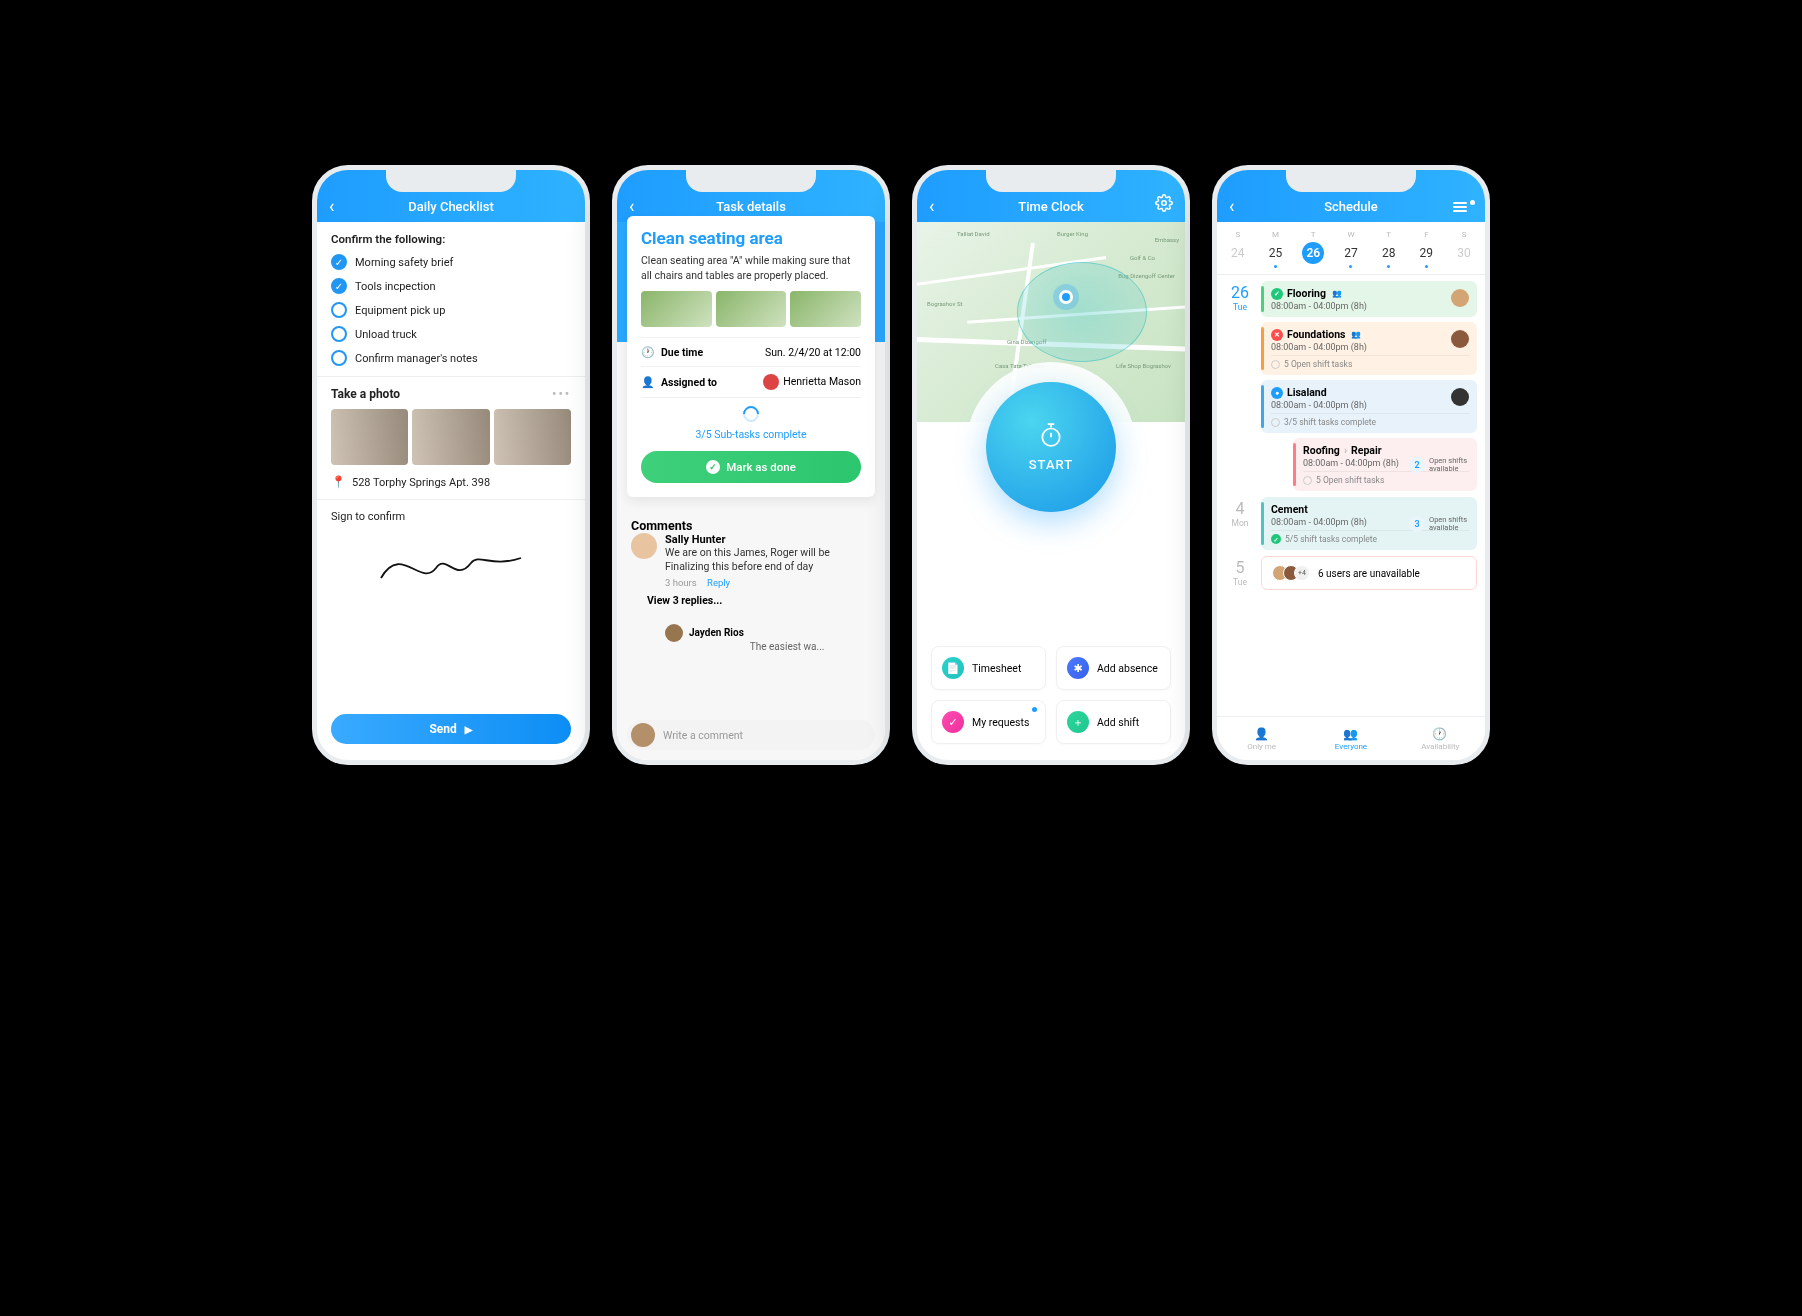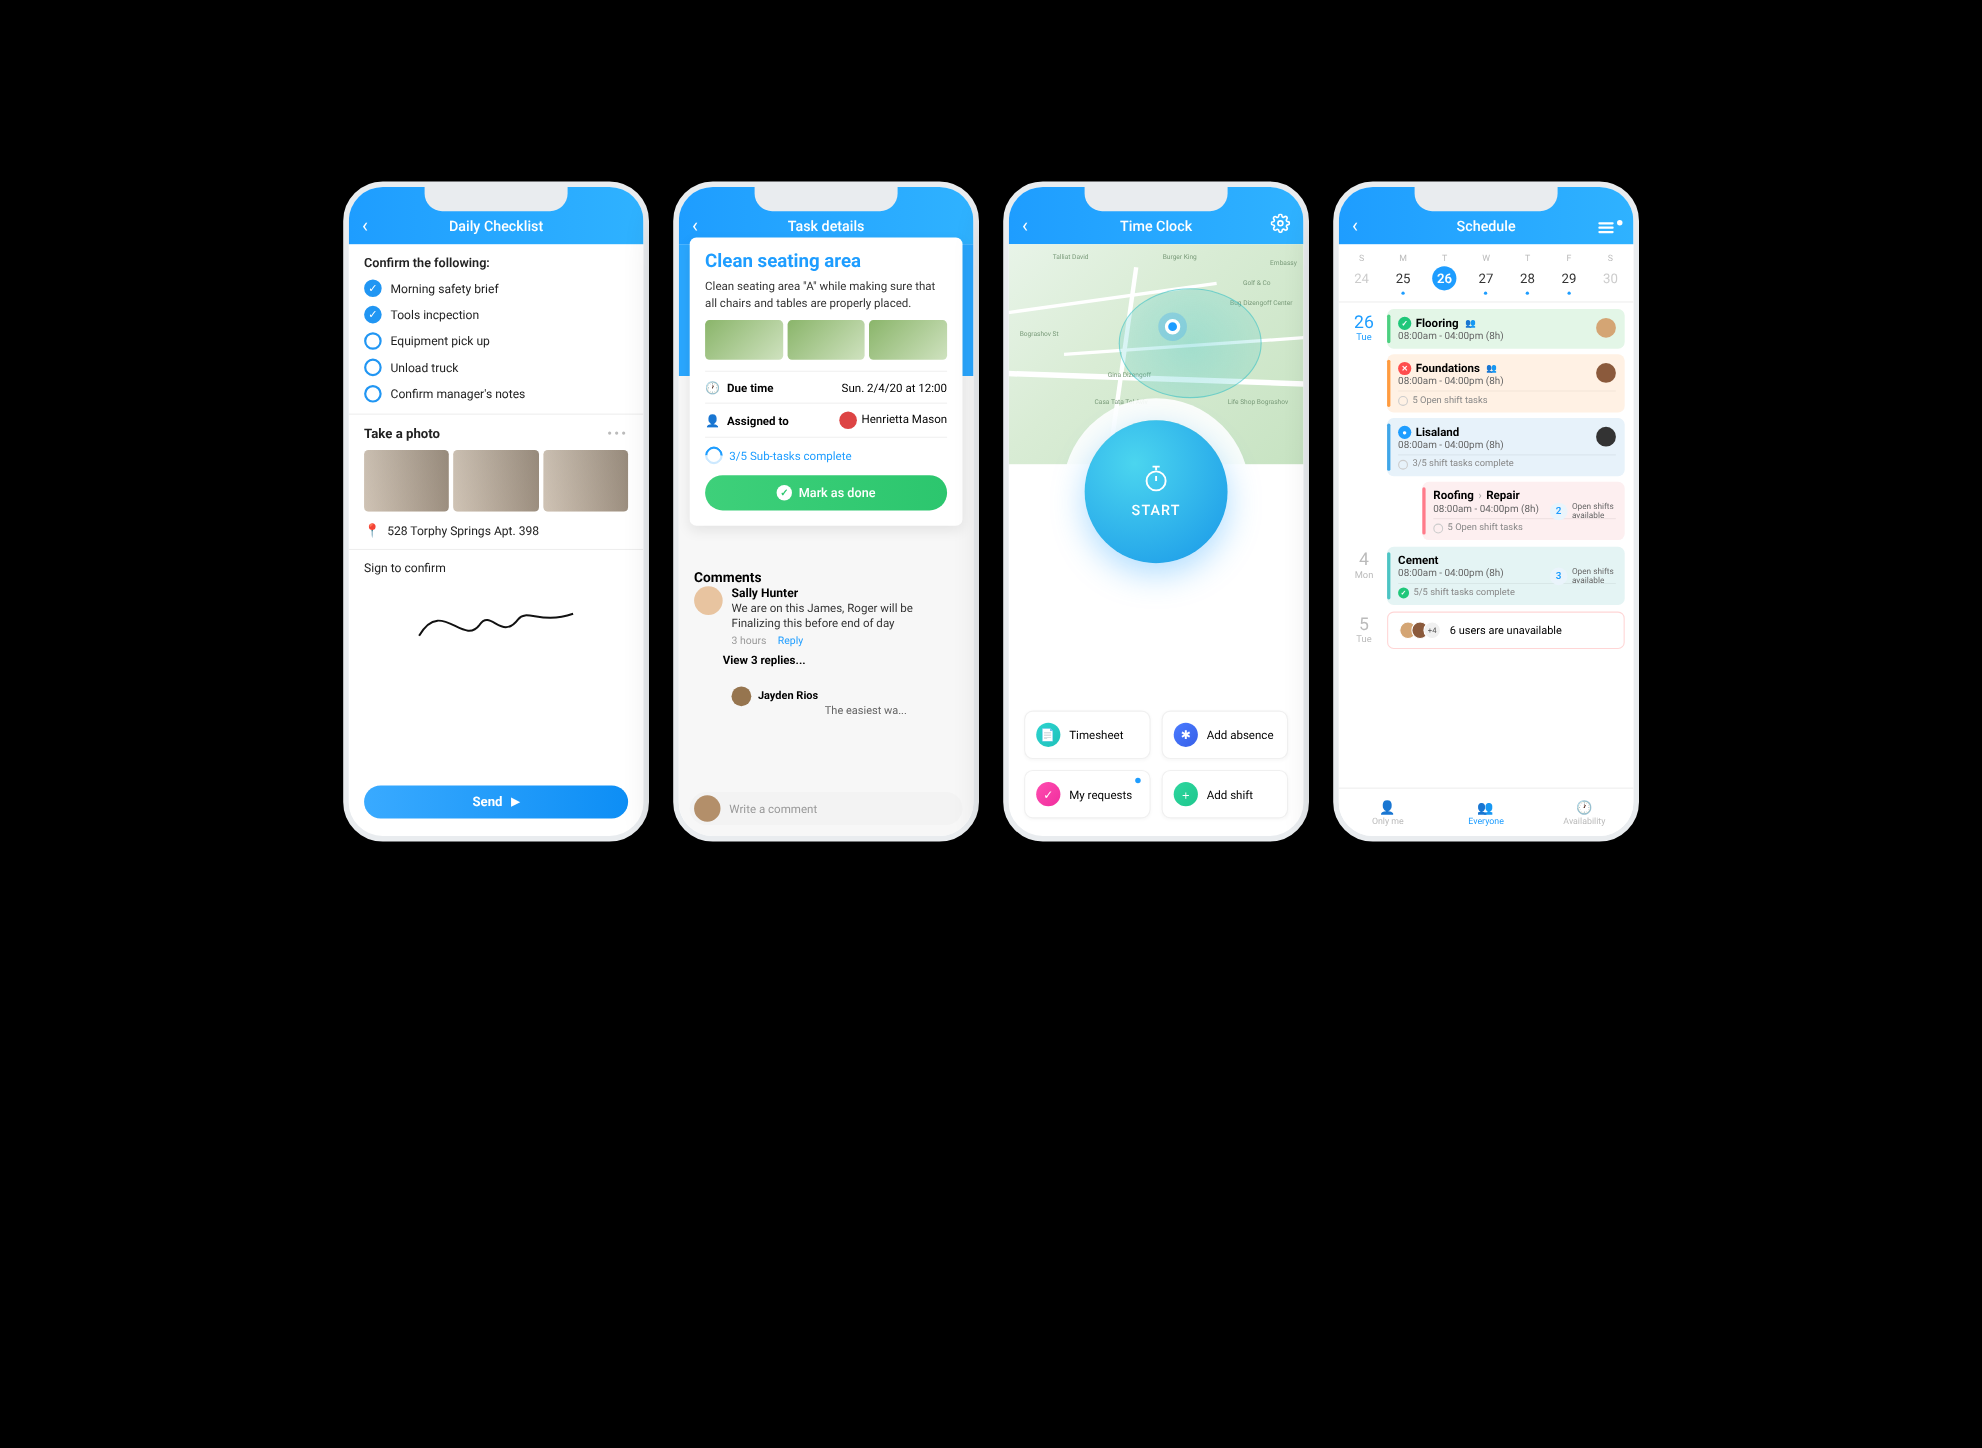--- a/index.html
+++ b/index.html
@@ -35,33 +35,33 @@
   .p2-body { background:linear-gradient(180deg,#2aa7ff 0,#2aa7ff 120px,#f7f7f7 120px,#f7f7f7 100%); height:calc(100% - 52px); position:relative; }
   .task-card { position:absolute; top:-6px; left:10px; right:10px; background:#fff; border-radius:6px; padding:12px 14px 14px; box-shadow:0 4px 12px rgba(0,0,0,.08);}
   .task-title { color:#1e9dff; font-size:17px; font-weight:700; margin-bottom:6px;}
   .task-desc { font-size:10.5px; color:#333; line-height:1.4; margin-bottom:8px;}
   .task-photos { display:flex; gap:4px; margin-bottom:10px;}
   .task-photo { flex:1; height:36px; border-radius:4px; background:linear-gradient(135deg,#8ab56a,#cfe2bf);}
   .meta-row { display:flex; align-items:center; justify-content:space-between; border-top:1px solid #f0f0f0; padding:7px 0; font-size:10.5px;}
   .meta-left { display:flex; align-items:center; gap:6px; font-weight:700;}
   .meta-icon { width:14px; height:14px; display:flex; align-items:center; justify-content:center; color:#1e9dff; font-size:11px;}
   .avatar-sm { width:16px; height:16px; border-radius:50%; background:#d44; display:inline-block; margin-right:4px; vertical-align:middle;}
-  .subtasks-row { display:flex; align-items:center; gap:6px; border-top:1px solid #f0f0f0; padding:8px 0 10px; font-size:10.5px; color:#1e9dff;}
+  .subtasks-row { display:flex; align-items:center; gap:6px; border-top:1px solid #f0f0f0; padding:8px 0 10px; font-size:10.5px; color:#1e9dff;flex-direction:column;}
   .progress-ring { width:16px; height:16px; border-radius:50%; border:2.5px solid #cde9ff; border-top-color:#1e9dff; border-right-color:#1e9dff; transform:rotate(-45deg);}
   .done-btn { height:32px; border-radius:18px; background:linear-gradient(90deg,#3ed07a,#2cc66e); color:#fff; display:flex; align-items:center; justify-content:center; gap:6px; font-size:11.5px; font-weight:500;}
   .done-check{width:14px;height:14px;border-radius:50%;background:#fff;color:#2cc66e;display:flex;align-items:center;justify-content:center;font-size:9px;font-weight:bold;}
   .comments-section { position:absolute; top:296px; left:14px; right:14px; font-size:11px;}
   .comments-title { font-weight:700; font-size:12.5px; }
   .comment-row { display:flex; gap:8px; margin-bottom:6px;}
   .avatar { width:26px; height:26px; border-radius:50%; background:#e8c4a0; flex-shrink:0;}
   .comment-name { font-weight:700; font-size:11px;}
   .comment-text { font-size:10.5px; color:#333; line-height:1.35;}
   .comment-meta { font-size:9.5px; color:#999; margin-top:3px;}
   .reply-link { color:#1e9dff; margin-left:8px;}
-  .view-replies { font-weight:700; font-size:10.5px; margin:6px 0 6px 26px;}
+  .view-replies { font-weight:700; font-size:10.5px; margin:6px 0 6px 16px;}
   .reply-row { display:flex; align-items:center; gap:6px; margin-left:34px; font-size:10px;}
   .avatar-xs { width:18px; height:18px; border-radius:50%; background:#96754f;}
   .reply-name { font-weight:700;}
   .composer { position:absolute; bottom:10px; left:10px; right:10px; height:30px; background:#f3f3f3; border-radius:16px; display:flex; align-items:center; gap:8px; padding:0 4px;}
   .composer .avatar{width:24px;height:24px;background:#b38f6a;}
   .composer-input { flex:1; font-size:10.5px; color:#999; }
 
   
   .p3-body { height:calc(100% - 52px); position:relative; }
   .map { height:200px; background:linear-gradient(135deg,#e8f4e8 0%,#d9ecd5 40%,#c7e3c2 100%); position:relative; overflow:hidden;}

